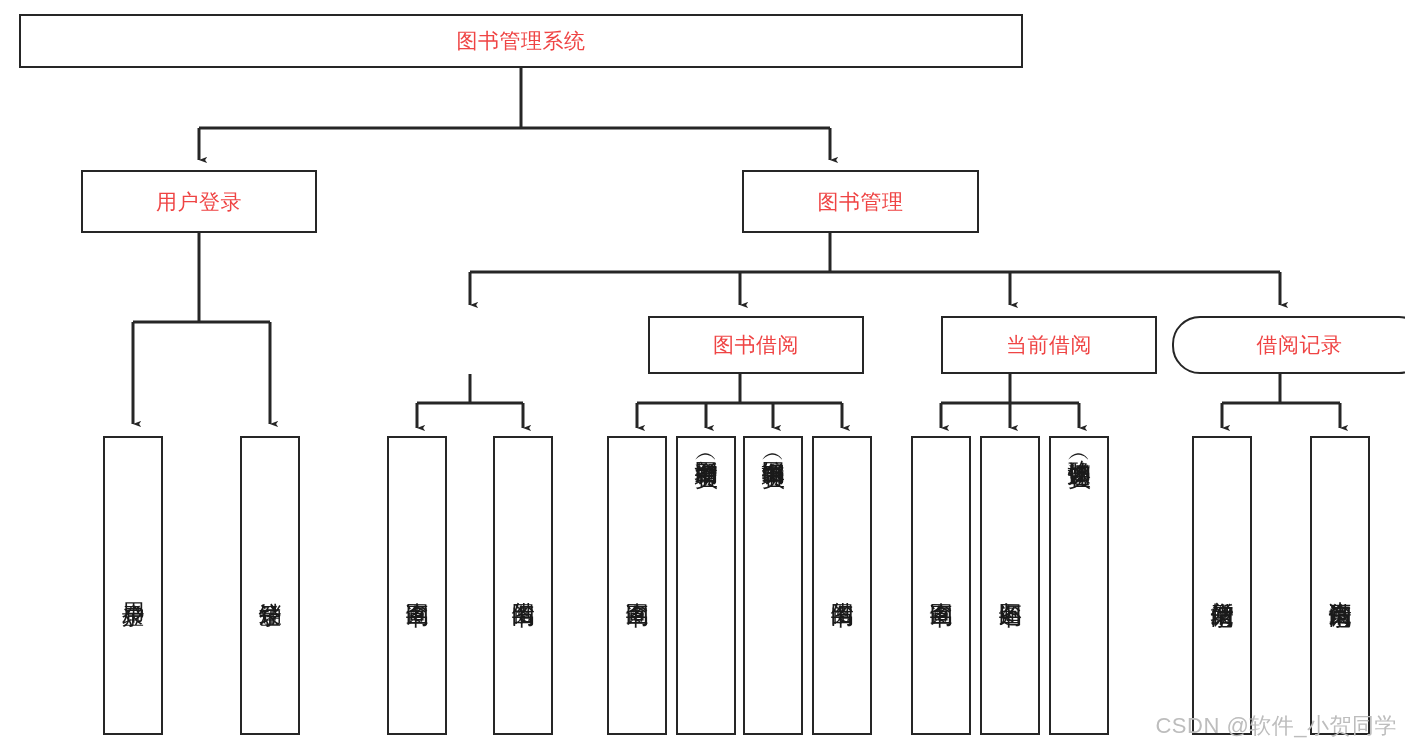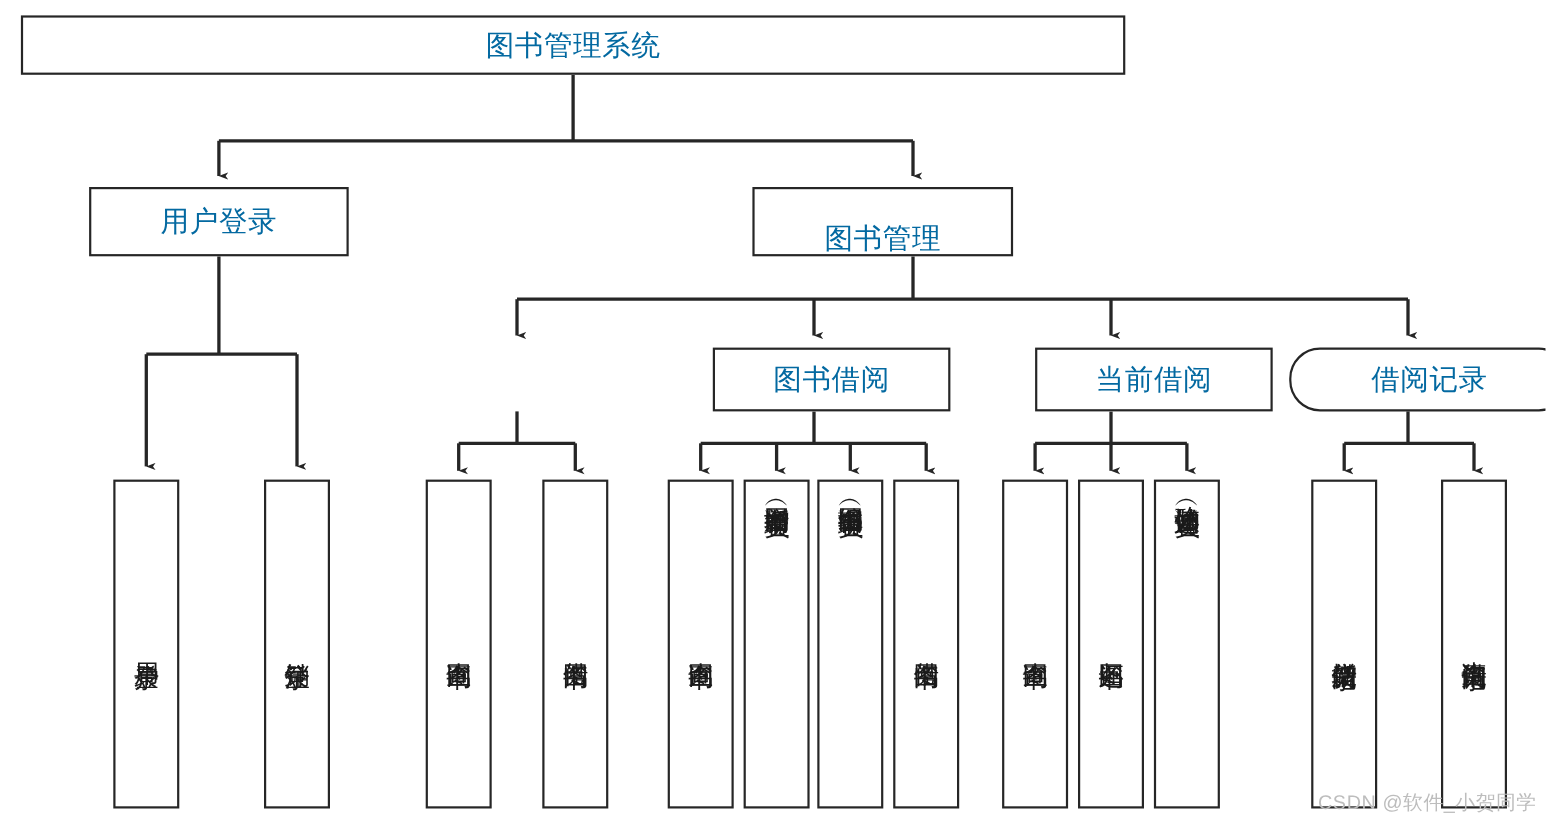--- a/index.html
+++ b/index.html
@@ -24,22 +24,22 @@
   .node-box {
     position: absolute;
     box-sizing: border-box;
     background: #ffffff;
     border: 2px solid #262626;
     display: flex;
     align-items: center;
     justify-content: center;
   }
   .node-label-h {
-    font-size: 26px;
-    color: #0369a1;
+    font-size: 21px;
+    color: #ef4444;
     line-height: 1.1;
     letter-spacing: 0.5px;
     white-space: nowrap;
   }
   .node-label-v {
     font-size: 23px;
     color: #1a1a1a;
     writing-mode: vertical-rl;
     text-orientation: upright;
     line-height: 1.28;
@@ -66,21 +66,21 @@
     left: 0;
     top: 0;
     width: 1405px;
     height: 747px;
     pointer-events: none;
   }
   #watermark {
     position: absolute;
     right: 8px;
     bottom: 6px;
-    font-size: 18px;
+    font-size: 22px;
     color: #bdbdbd;
     white-space: nowrap;
     letter-spacing: 0.5px;
   }
 </style>
 </head>
 <body>
 
 <div id="diagram-root">
 
@@ -141,21 +141,21 @@
   </svg>
 
   <div class="node-box" style="left:19px; top:14px; width:1004px; height:54px;">
     <span class="node-label-h">图书管理系统</span>
   </div>
 
   <div class="node-box" style="left:81px; top:170px; width:236px; height:63px;">
     <span class="node-label-h">用户登录</span>
   </div>
 
-  <div class="node-box" style="left:684px; top:170px; width:237px; height:63px;align-items:flex-end;">
+  <div class="node-box" style="left:742px; top:170px; width:237px; height:63px;">
     <span class="node-label-h">图书管理</span>
   </div>
 
 
   <div class="node-box" style="left:648px; top:316px; width:216px; height:58px;">
     <span class="node-label-h">图书借阅</span>
   </div>
 
   <div class="node-box" style="left:902px; top:316px; width:216px; height:58px;margin-left:39px;">
     <span class="node-label-h">当前借阅</span>

